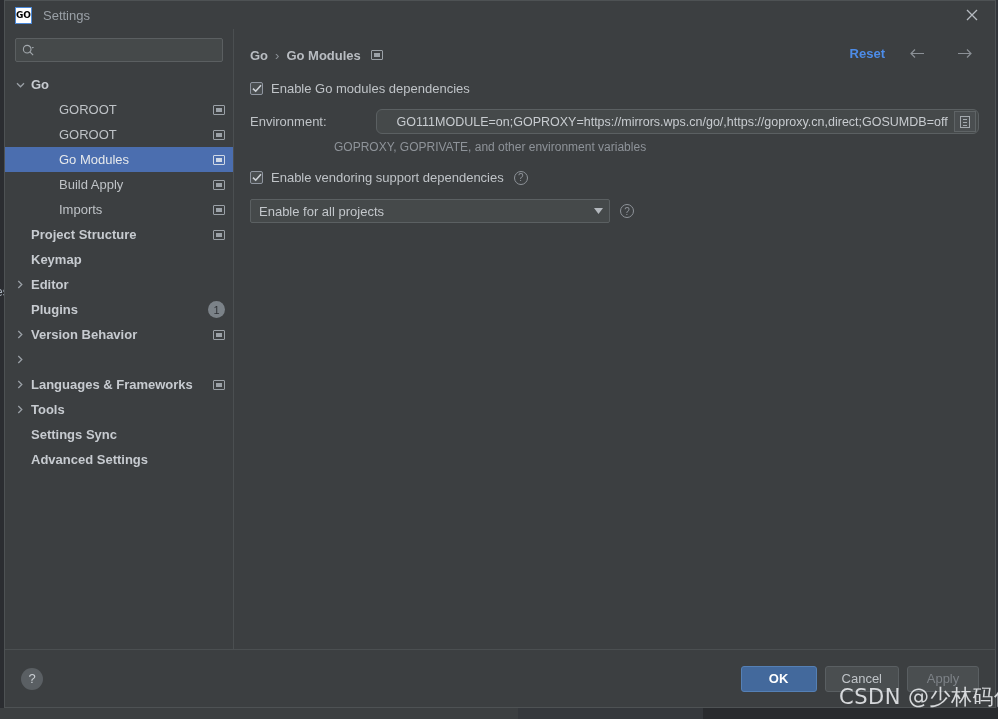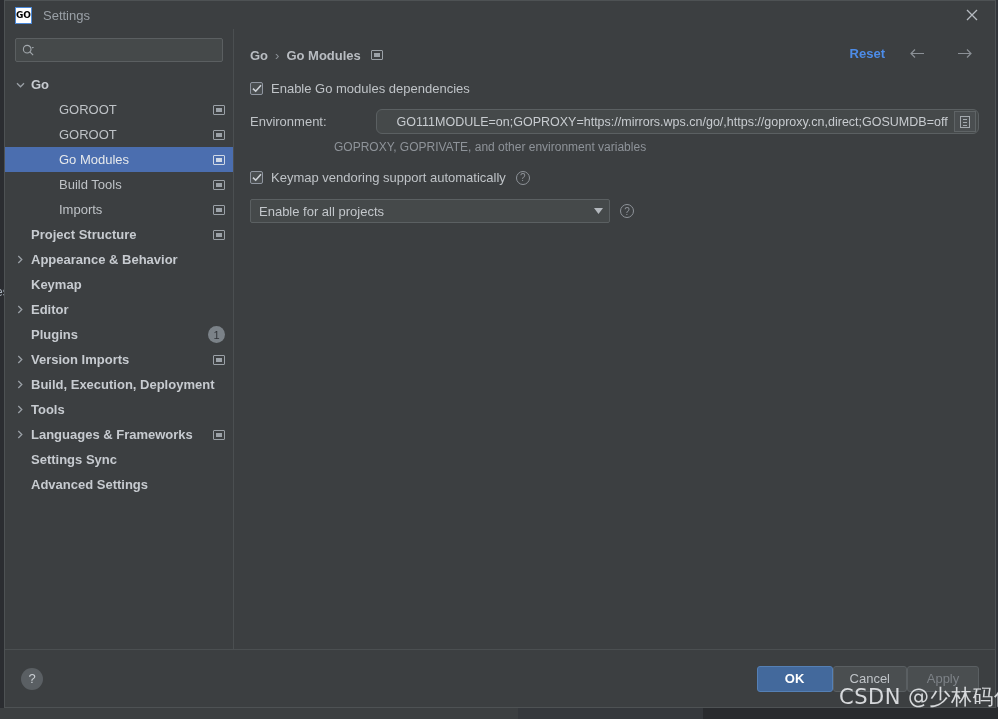--- a/index.html
+++ b/index.html
@@ -196,21 +196,21 @@
     background: #3c3f41;
     border-top: 1px solid #4b4f51;
     display: flex; align-items: center;
     padding: 0 16px; position: relative;
   }
   .help-btn {
     width: 22px; height: 22px; border-radius: 50%;
     background: #5a5f63; color: #c9ced3; font-size: 13px;
     display: flex; align-items: center; justify-content: center; cursor: pointer;
   }
-  .btns { position: absolute; right: 16px; display: flex; }
+  .btns { position: absolute; right: 16px; display: flex; gap: 8px; }
   .btn {
     height: 26px; min-width: 72px; padding: 0 16px;
     border-radius: 3px; font-size: 13px;
     display: flex; align-items: center; justify-content: center;
     cursor: pointer; border: 1px solid #5a5f62; background: #4a4e50; color: #bfc3c7;
   }
   .btn.primary { background: #43699c; border-color: #5580b5; color: #ffffff; font-weight: bold; min-width: 76px; }
   .btn.disabled { color: #7d8287; }
 
   
@@ -279,91 +279,82 @@
             <span class="ti-label lvl1">GOROOT</span>
             <span class="proj-icon"></span>
           </div>
           <div class="tree-item selected">
             <span class="ti-arrow"></span>
             <span class="ti-label lvl1">Go Modules</span>
             <span class="proj-icon"></span>
           </div>
           <div class="tree-item">
             <span class="ti-arrow"></span>
-            <span class="ti-label lvl1">Build Tools</span>
+            <span class="ti-label lvl1">Build Apply</span>
             <span class="proj-icon"></span>
           </div>
           <div class="tree-item">
             <span class="ti-arrow"></span>
             <span class="ti-label lvl1">Imports</span>
             <span class="proj-icon"></span>
           </div>
           <div class="tree-item bold">
             <span class="ti-arrow"></span>
             <span class="ti-label lvl0">Project Structure</span>
             <span class="proj-icon"></span>
+          </div>
+          <div class="tree-item bold">
+            <span class="ti-arrow"></span>
+            <span class="ti-label lvl0">Keymap</span>
           </div>
           <div class="tree-item bold">
             <span class="ti-arrow">
               <svg width="6" height="9" viewBox="0 0 6 9" fill="none" stroke-width="1.3">
                 <path d="M1.3 1 L4.8 4.5 L1.3 8"></path>
               </svg>
             </span>
-            <span class="ti-label lvl0">Appearance &amp; Behavior</span>
-          </div>
-          <div class="tree-item bold">
-            <span class="ti-arrow"></span>
-            <span class="ti-label lvl0">Keymap</span>
+            <span class="ti-label lvl0">Editor</span>
+          </div>
+          <div class="tree-item bold">
+            <span class="ti-arrow"></span>
+            <span class="ti-label lvl0">Plugins</span>
+            <span class="badge">1</span>
           </div>
           <div class="tree-item bold">
             <span class="ti-arrow">
               <svg width="6" height="9" viewBox="0 0 6 9" fill="none" stroke-width="1.3">
                 <path d="M1.3 1 L4.8 4.5 L1.3 8"></path>
               </svg>
             </span>
-            <span class="ti-label lvl0">Editor</span>
-          </div>
-          <div class="tree-item bold">
-            <span class="ti-arrow"></span>
-            <span class="ti-label lvl0">Plugins</span>
-            <span class="badge">1</span>
+            <span class="ti-label lvl0">Version Behavior</span>
+            <span class="proj-icon"></span>
           </div>
           <div class="tree-item bold">
             <span class="ti-arrow">
               <svg width="6" height="9" viewBox="0 0 6 9" fill="none" stroke-width="1.3">
                 <path d="M1.3 1 L4.8 4.5 L1.3 8"></path>
               </svg>
             </span>
-            <span class="ti-label lvl0">Version Imports</span>
-            <span class="proj-icon"></span>
           </div>
           <div class="tree-item bold">
             <span class="ti-arrow">
               <svg width="6" height="9" viewBox="0 0 6 9" fill="none" stroke-width="1.3">
                 <path d="M1.3 1 L4.8 4.5 L1.3 8"></path>
               </svg>
             </span>
-            <span class="ti-label lvl0">Build, Execution, Deployment</span>
+            <span class="ti-label lvl0">Languages &amp; Frameworks</span>
+            <span class="proj-icon"></span>
           </div>
           <div class="tree-item bold">
             <span class="ti-arrow">
               <svg width="6" height="9" viewBox="0 0 6 9" fill="none" stroke-width="1.3">
                 <path d="M1.3 1 L4.8 4.5 L1.3 8"></path>
               </svg>
             </span>
             <span class="ti-label lvl0">Tools</span>
-          </div>
-          <div class="tree-item bold">
-            <span class="ti-arrow">
-              <svg width="6" height="9" viewBox="0 0 6 9" fill="none" stroke-width="1.3">
-                <path d="M1.3 1 L4.8 4.5 L1.3 8"></path>
-              </svg>
-            </span>
-            <span class="ti-label lvl0">Languages &amp; Frameworks</span>
-            <span class="proj-icon"></span>
           </div>
           <div class="tree-item bold">
             <span class="ti-arrow"></span>
             <span class="ti-label lvl0">Settings Sync</span>
           </div>
           <div class="tree-item bold">
             <span class="ti-arrow"></span>
             <span class="ti-label lvl0">Advanced Settings</span>
           </div>
         </div>
@@ -415,21 +406,21 @@
           </span>
         </div>
         <div class="hint">GOPROXY, GOPRIVATE, and other environment variables</div>
 
         <div class="vendor-row">
           <span class="cb">
             <svg width="10" height="9" viewBox="0 0 10 9" fill="none" stroke-width="1.6">
               <path d="M1 4.6 L3.7 7.2 L9 1.3"></path>
             </svg>
           </span>
-          <span class="check-label">Keymap vendoring support automatically</span>
+          <span class="check-label">Enable vendoring support dependencies</span>
           <span class="help-ico">?</span>
         </div>
 
         <div class="dl-row">
           <span class="combo">
             <span class="val">Enable for all projects</span>
             <span class="arrow">
               <svg width="9" height="6" viewBox="0 0 9 6">
                   <path d="M0 0 H9 L4.5 6 Z" fill="#b3b8bd"></path>
                 </svg>

